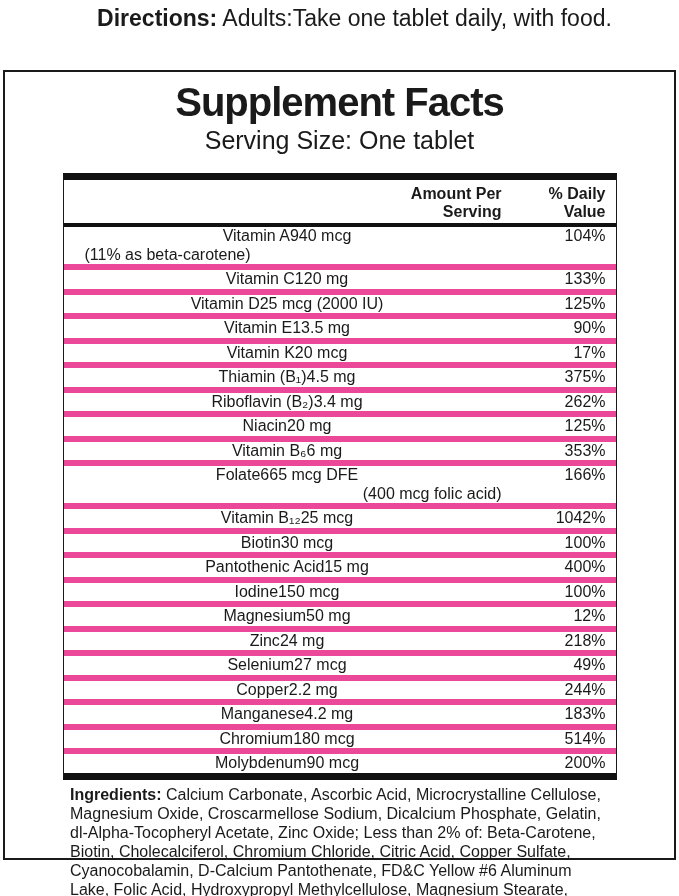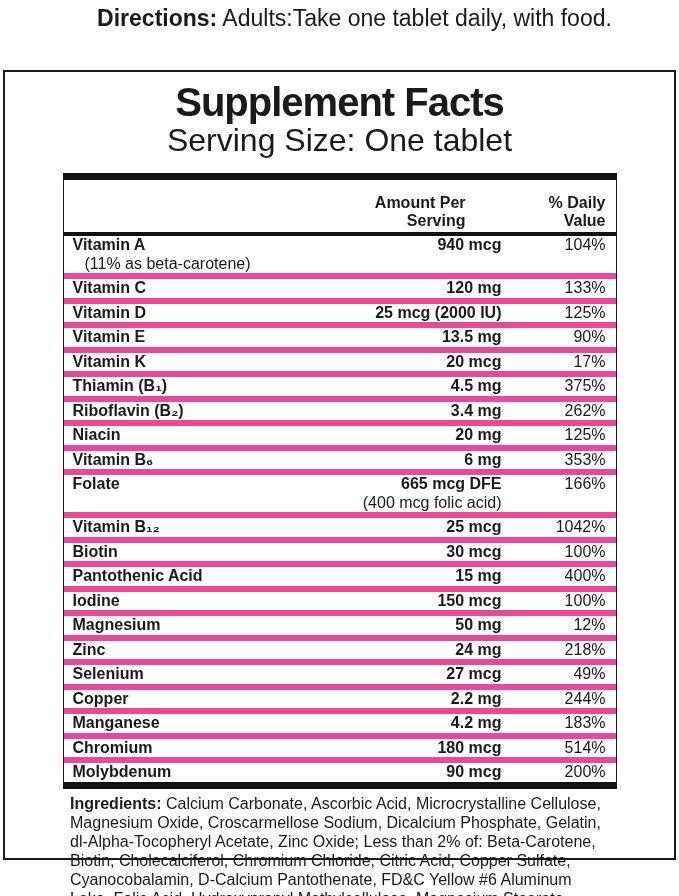--- a/index.html
+++ b/index.html
@@ -9,37 +9,37 @@
 
   .directions { position:absolute; left:15px; top:4px; width:679px;
     text-align:center; font-size:23px; line-height:28px; }
   .directions b { font-weight:bold; }
 
   .label-box { position:absolute; left:3px; top:38px; width:673px; height:790px;
     border:2px solid #1a1a1a; background:#fff;margin-top:32px; }
 
   .panel-title { margin-top:8px; text-align:center; font-size:40px;
     font-weight:bold; line-height:44px; letter-spacing:-1px; }
-  .serving { text-align:center; font-size:32px; line-height:28px; margin-top:2px; }
+  .serving { text-align:center; font-size:25px; line-height:28px; margin-top:2px; }
 
   .facts { width:554px; margin:19px auto 0;
     border-left:1px solid #1a1a1a; border-right:1px solid #1a1a1a;
     border-top:7px solid #111; border-bottom:7px solid #111; }
 
   .facts-header { display:grid; grid-template-columns:1fr 104px;
-    padding:14px 10px 2px 9px; border-bottom:4px solid #111;
-    font-weight:bold; font-size:16px; line-height:18px;gap:36px; }
+    padding:5px 10px 2px 9px; border-bottom:4px solid #111;
+    font-weight:bold; font-size:16px; line-height:18px; }
   .facts-header .hcell { white-space:pre-line; text-align:right; align-self:end; }
 
   .row { display:grid; grid-template-columns:1fr 104px;
     padding:0 10px 0 9px; font-size:16px; line-height:18.5px;
     border-top:6px solid #ec4899; }
   .row:first-child { border-top:none; }
   .row .main { min-width:0; }
-  .row .line1 { display:flex; justify-content:space-between;font-weight:bold; }
+  .row .line1 { display:flex; justify-content:center; }
   .row .amt { white-space:nowrap; }
   .row .note.left { text-align:left; padding-left:12px; }
   .row .note.right { text-align:right; }
   .row .pct { text-align:right; align-self:start; }
 
   .ingredients { margin-top:5px; padding:0 60px 0 65px;
     font-size:16px; line-height:19px; text-align:left; }
   .ingredients b { font-weight:bold; }
 </style>
 </head>

